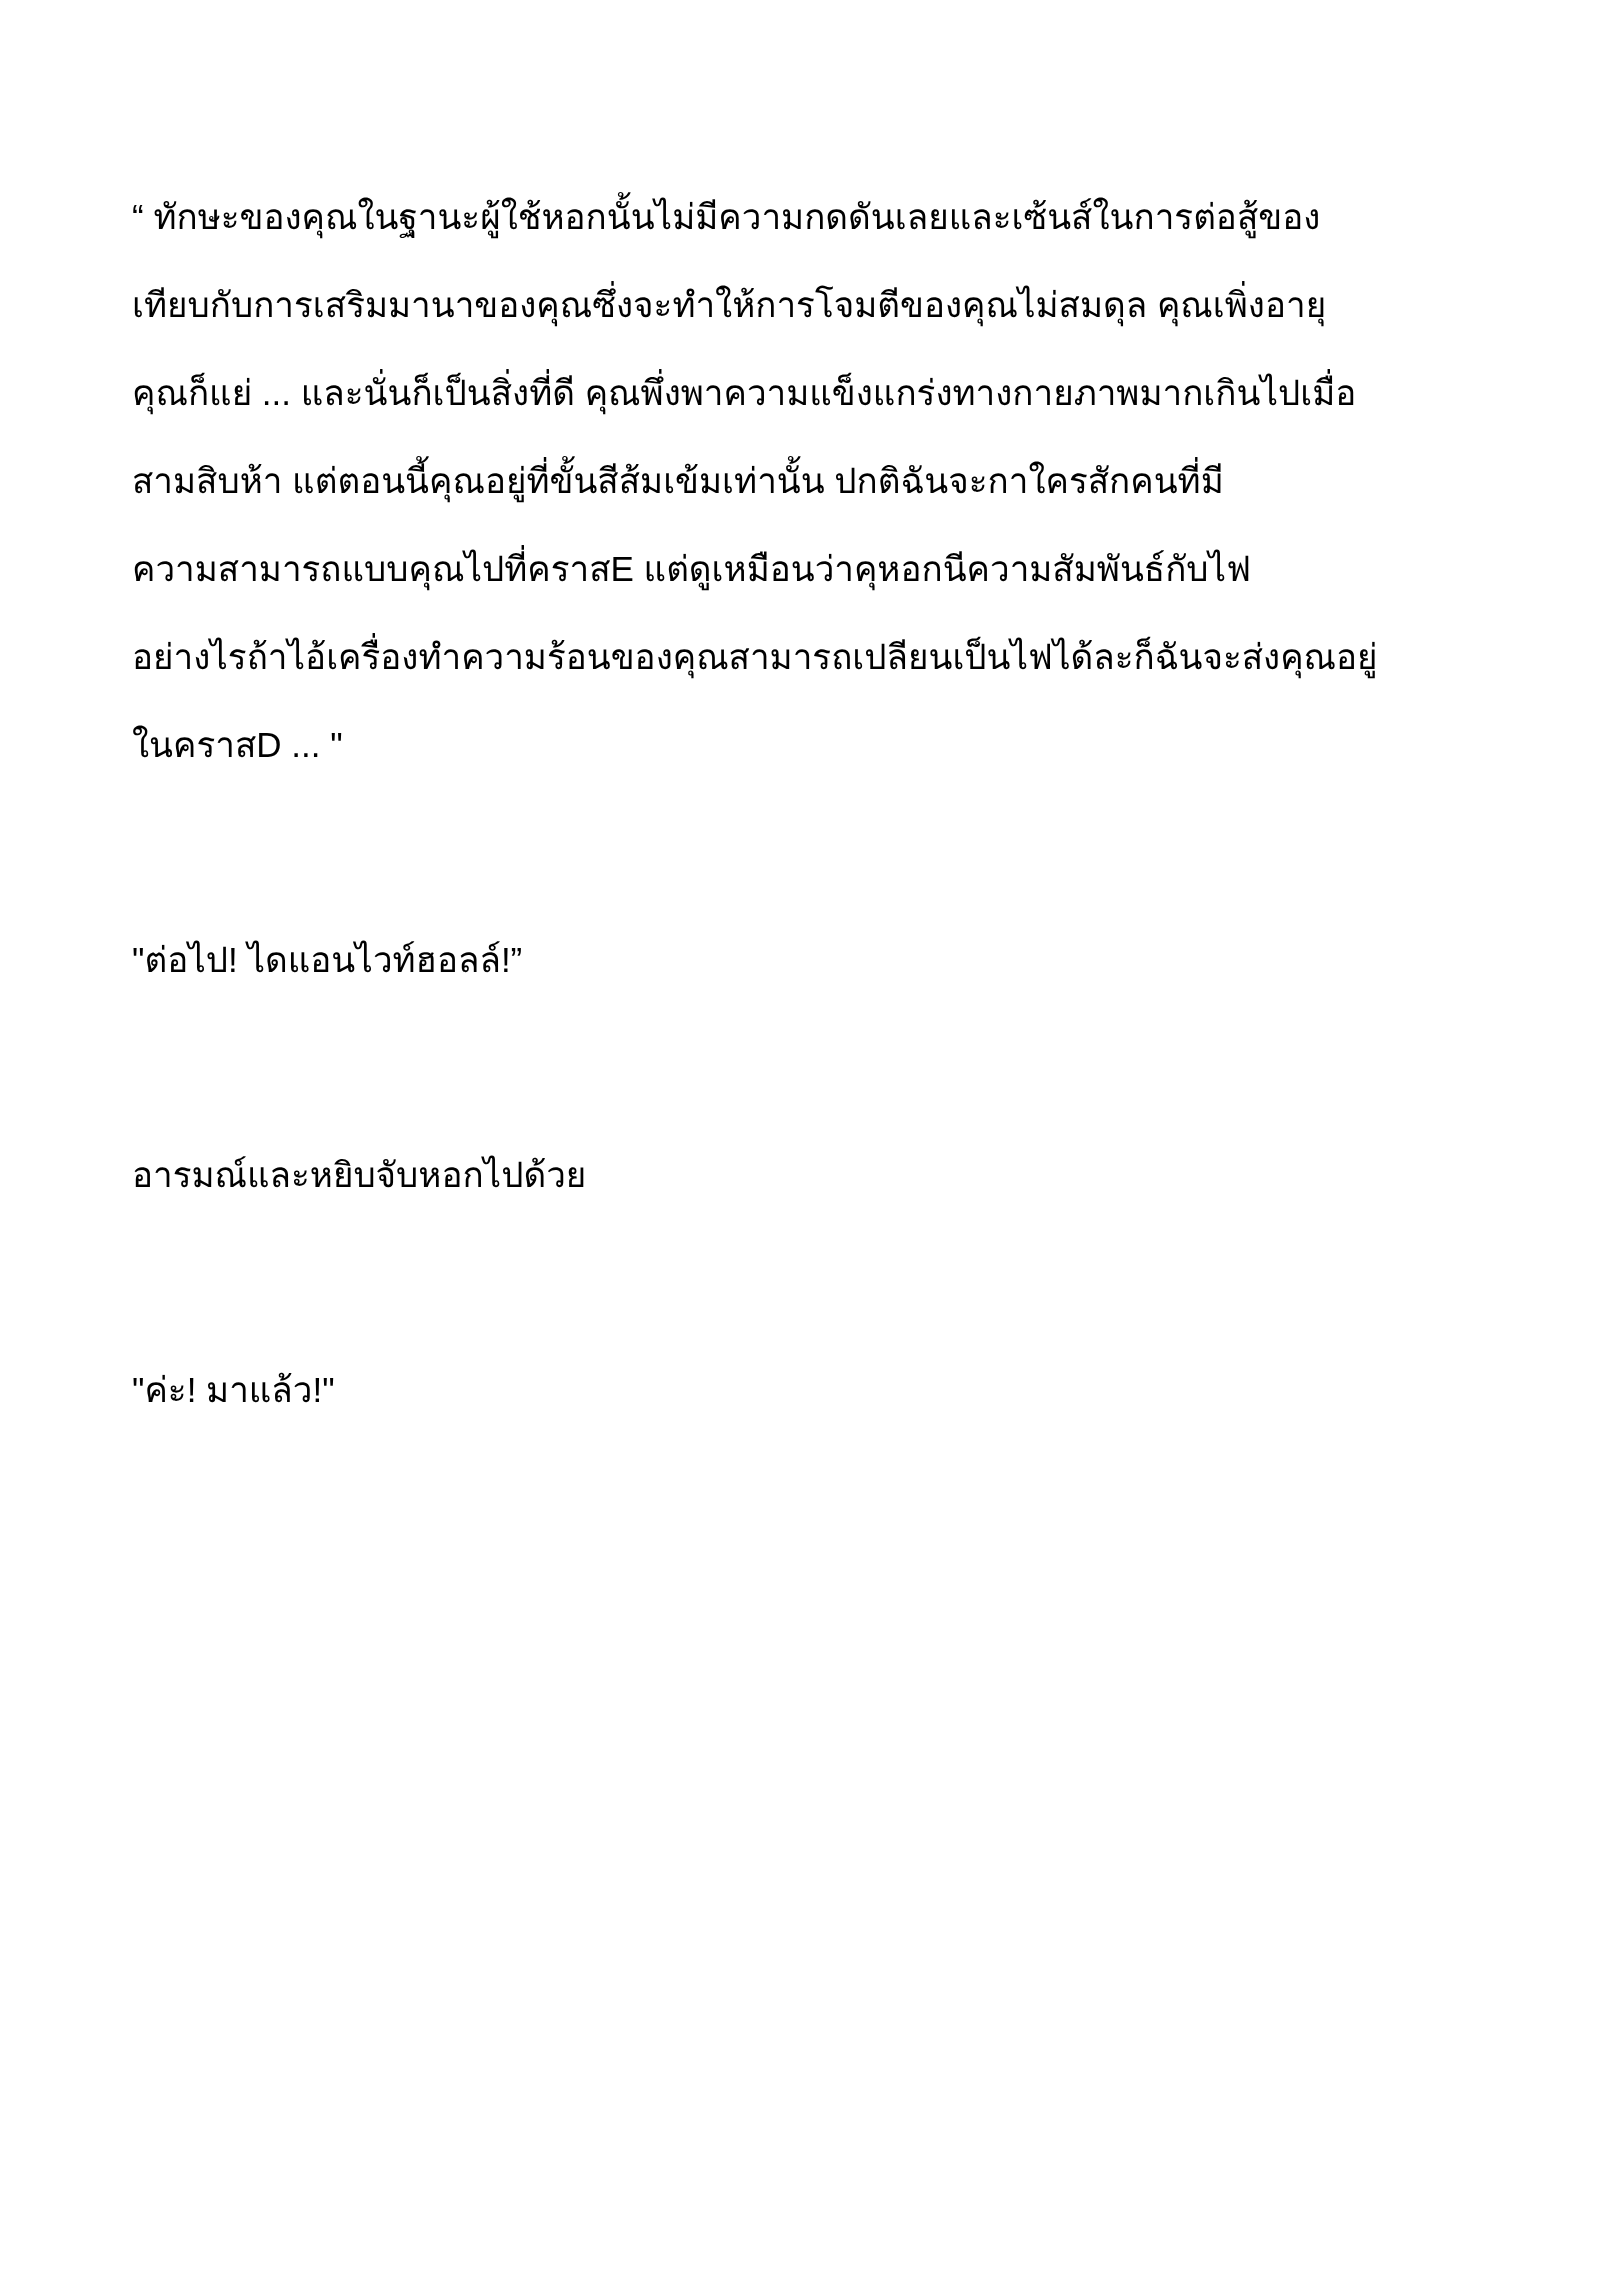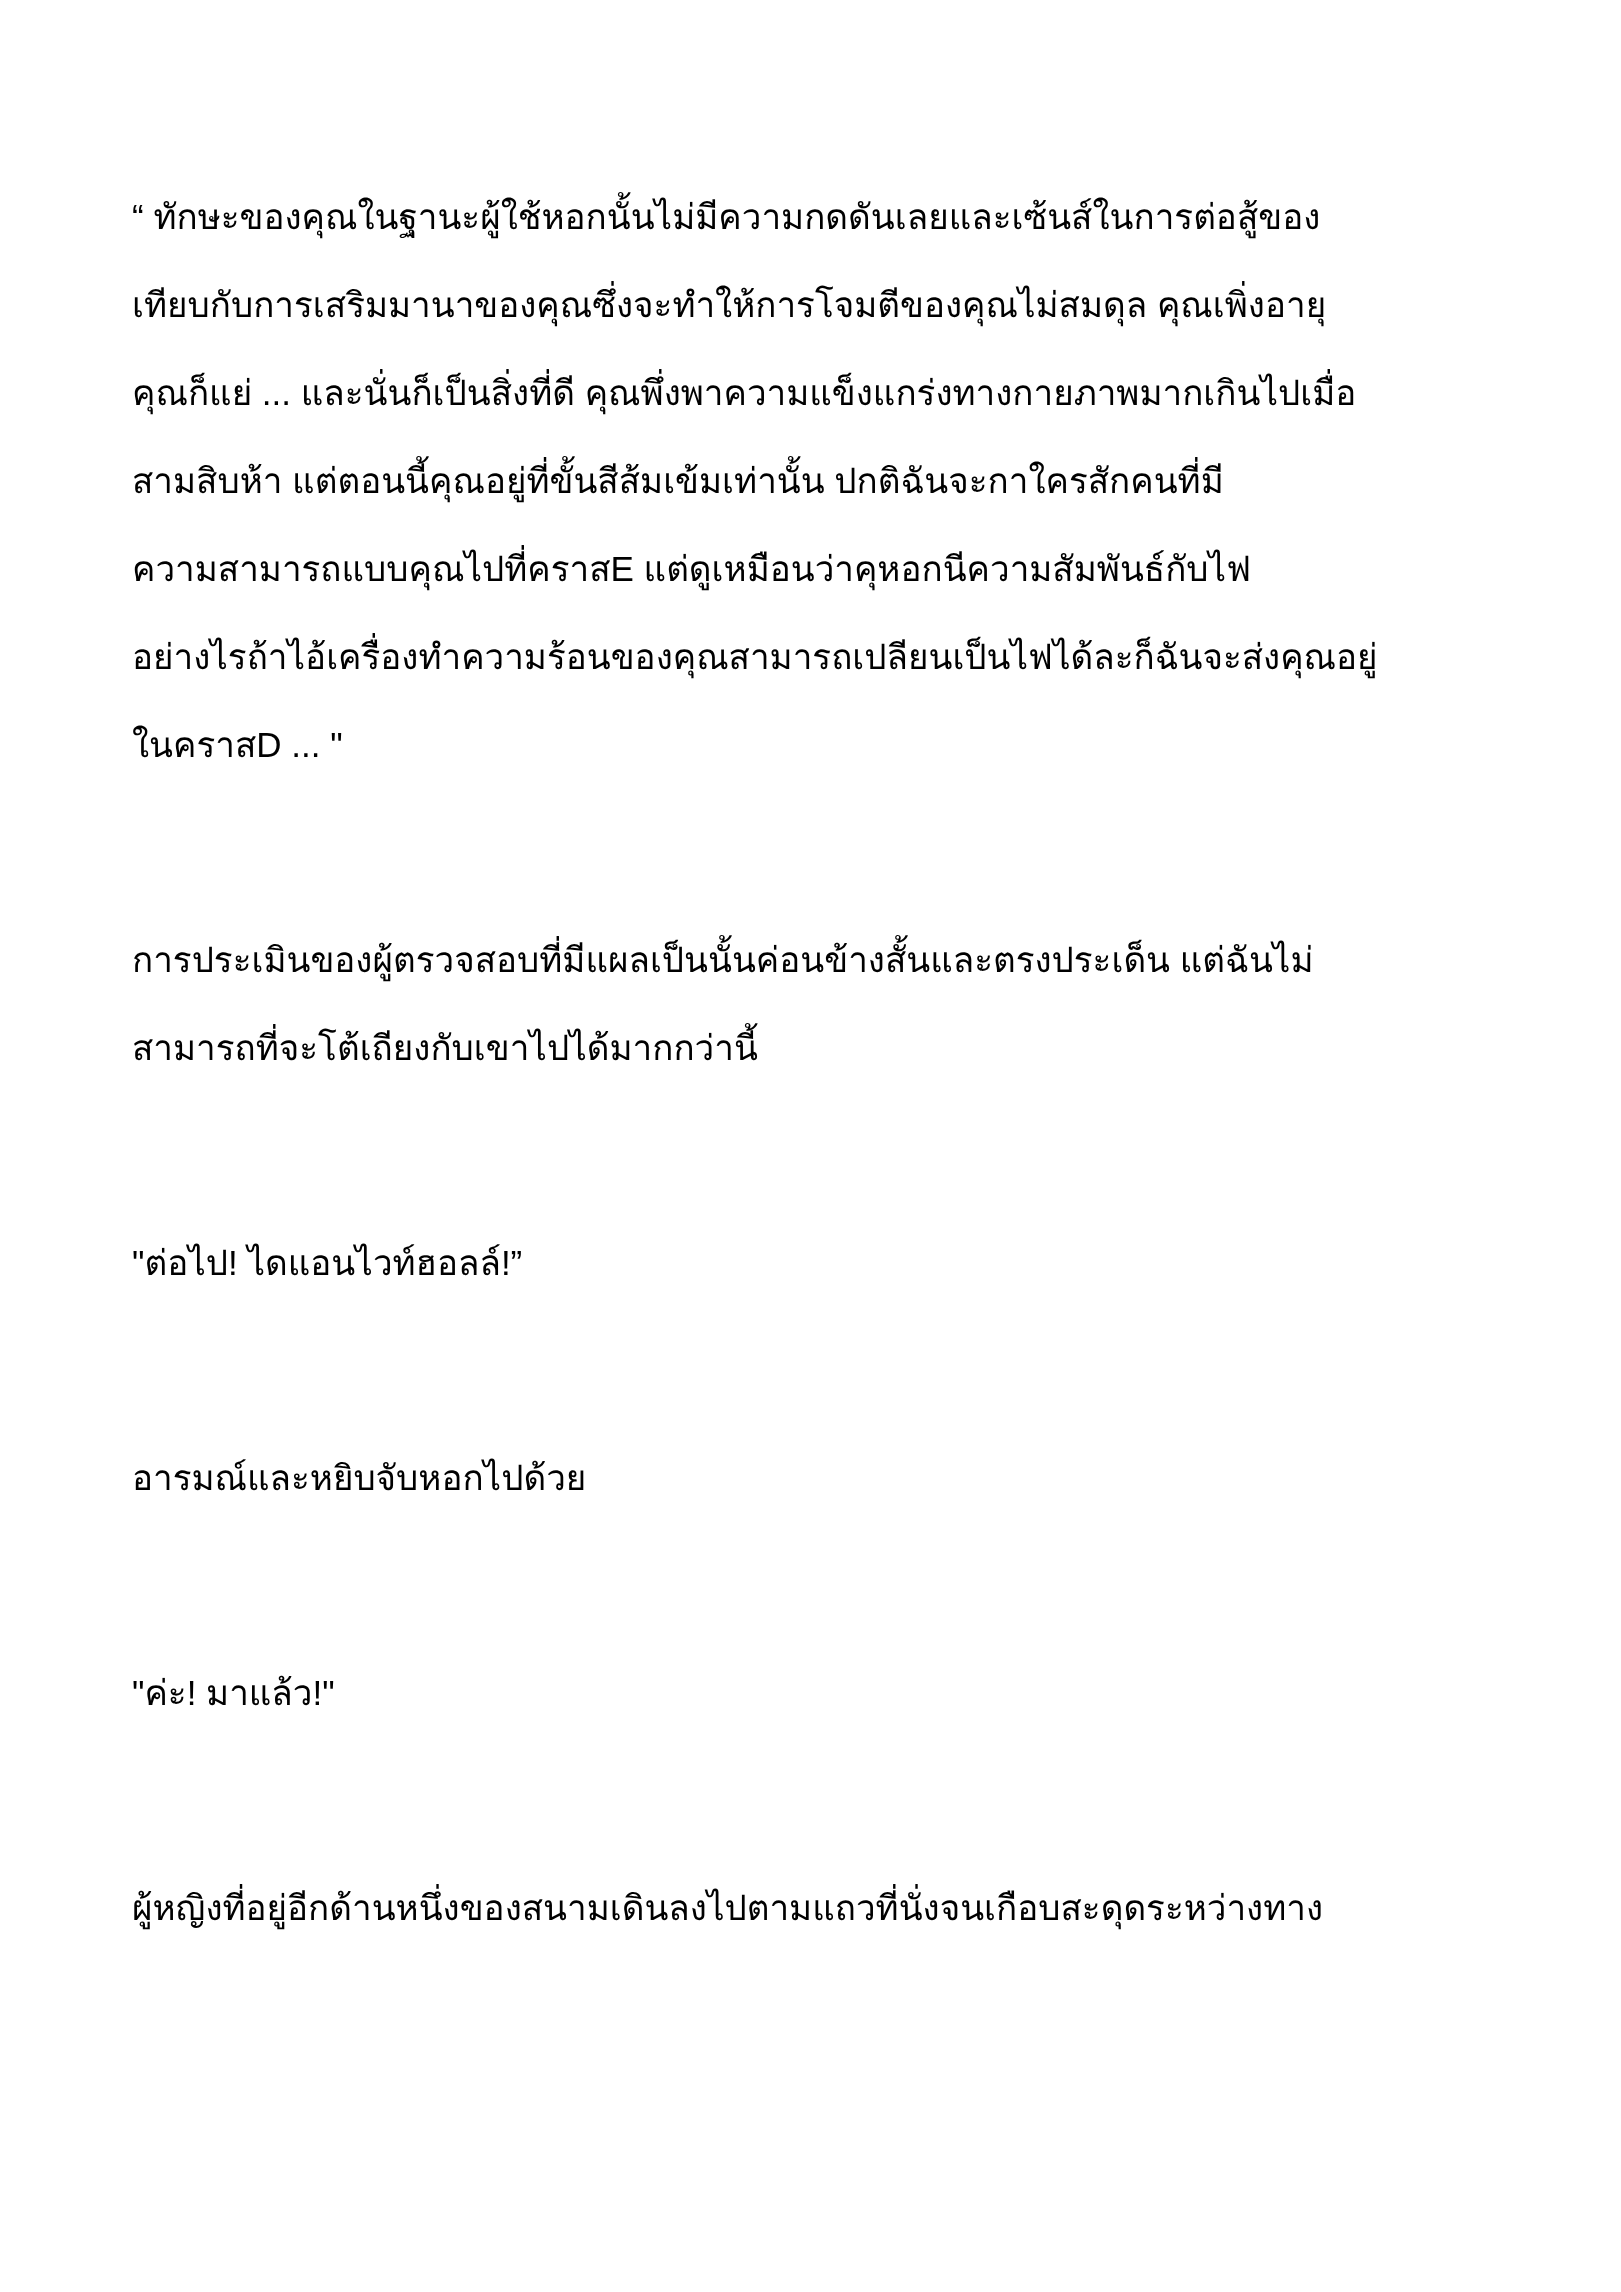--- a/index.html
+++ b/index.html
@@ -40,35 +40,28 @@
   <p class="para">
     <span class="line" style="display:block">“ ทักษะของคุณในฐานะผู้ใช้หอกนั้นไม่มีความกดดันเลยและเซ้นส์ในการต่อสู้ของ</span>
     <span class="line" style="display:block">เทียบกับการเสริมมานาของคุณซึ่งจะทำให้การโจมตีของคุณไม่สมดุล คุณเพิ่งอายุ</span>
     <span class="line" style="display:block">คุณก็แย่ ... และนั่นก็เป็นสิ่งที่ดี คุณพึ่งพาความแข็งแกร่งทางกายภาพมากเกินไปเมื่อ</span>
     <span class="line" style="display:block">สามสิบห้า แต่ตอนนี้คุณอยู่ที่ขั้นสีส้มเข้มเท่านั้น ปกติฉันจะกาใครสักคนที่มี</span>
     <span class="line" style="display:block">ความสามารถแบบคุณไปที่คราสE แต่ดูเหมือนว่าคุหอกนีความสัมพันธ์กับไฟ</span>
     <span class="line" style="display:block">อย่างไรถ้าไอ้เครื่องทำความร้อนของคุณสามารถเปลียนเป็นไฟได้ละก็ฉันจะส่งคุณอยู่</span>
     <span class="line" style="display:block">ในคราสD ... "</span>
   </p>
 
-  <p class="para">
-    <span class="line" style="display:block">การประเมินของผู้ตรวจสอบที่มีแผลเป็นนั้นค่อนข้างสั้นและตรงประเด็น แต่ฉันไม่</span>
-    <span class="line" style="display:block">สามารถที่จะโต้เถียงกับเขาไปได้มากกว่านี้</span>
-  </p>
 
   <p class="para">
     <span class="line" style="display:block">"ต่อไป! ไดแอนไวท์ฮอลล์!”</span>
   </p>
 
   <p class="para">
     <span class="line" style="display:block">อารมณ์และหยิบจับหอกไปด้วย</span>
   </p>
 
   <p class="para">
     <span class="line" style="display:block">"ค่ะ! มาแล้ว!"</span>
   </p>
 
-  <p class="para">
-    <span class="line" style="display:block">ผู้หญิงที่อยู่อีกด้านหนึ่งของสนามเดินลงไปตามแถวที่นั่งจนเกือบสะดุดระหว่างทาง</span>
-  </p>
 
 </main>
 
 
 </body></html>

